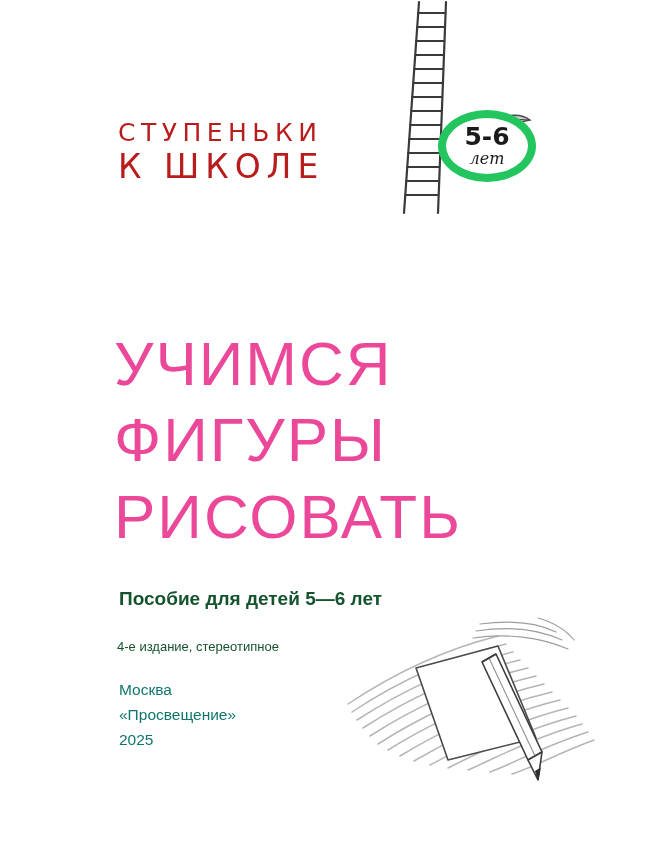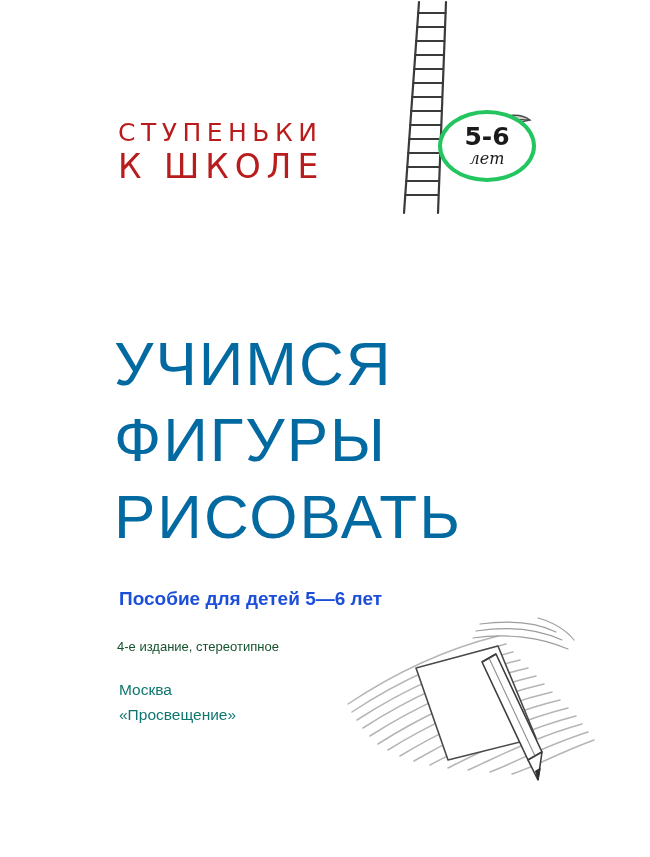--- a/index.html
+++ b/index.html
@@ -62,21 +62,21 @@
   .age-badge {
     position: absolute;
     left: 320px;
     top: 110px;
     width: 98px;
     height: 72px;
   }
   .age-badge .oval {
     position: absolute;
     inset: 0;
-    border: 4px solid #22c55e;
+    border: 8px solid #22c55e;
     border-radius: 50%;
     background: #ffffff;
     display: flex;
     flex-direction: column;
     align-items: center;
     justify-content: center;
   }
   .age-num {
     font-family: "DejaVu Sans", sans-serif;
     font-size: 25px;
@@ -111,33 +111,33 @@
     left: 114px;
     top: 326px;
     width: 470px;
   }
   .title-line {
     font-family: "Liberation Sans", sans-serif;
     font-weight: 400;
     font-size: 62px;
     line-height: 1.23;
     letter-spacing: 2px;
-    color: #0369a1;
+    color: #ec4899;
     white-space: nowrap;
   }
 
   
   .subtitle {
     position: absolute;
     left: 119px;
     top: 588px;
     font-family: "Liberation Sans", sans-serif;
     font-weight: 700;
     font-size: 19px;
-    color: #1d4ed8;
+    color: #14532d;
   }
   .edition {
     position: absolute;
     left: 117px;
     top: 639px;
     font-family: "Liberation Sans", sans-serif;
     font-size: 13px;
     color: #14532d;
   }
   .imprint {
@@ -210,20 +210,21 @@
     <div class="title-line">ФИГУРЫ</div>
     <div class="title-line">РИСОВАТЬ</div>
   </div>
 
   <div class="subtitle">Пособие для детей 5—6 лет</div>
   <div class="edition">4-е издание, стереотипное</div>
 
   <div class="imprint">
     <div>Москва</div>
     <div>«Просвещение»</div>
+    <div>2025</div>
   </div>
 
   <svg class="illustration" viewBox="0 0 290 210">
 
     <g stroke="#b5b5b5" stroke-width="1.5" fill="none" stroke-linecap="round">
       <path d="M18 104 C 60 76, 112 50, 168 36"></path>
       <path d="M22 112 C 64 84, 118 58, 176 44"></path>
       <path d="M27 120 C 70 92, 124 66, 183 52"></path>
       <path d="M33 128 C 76 100, 130 74, 190 60"></path>
       <path d="M40 136 C 84 108, 138 82, 198 68"></path>

